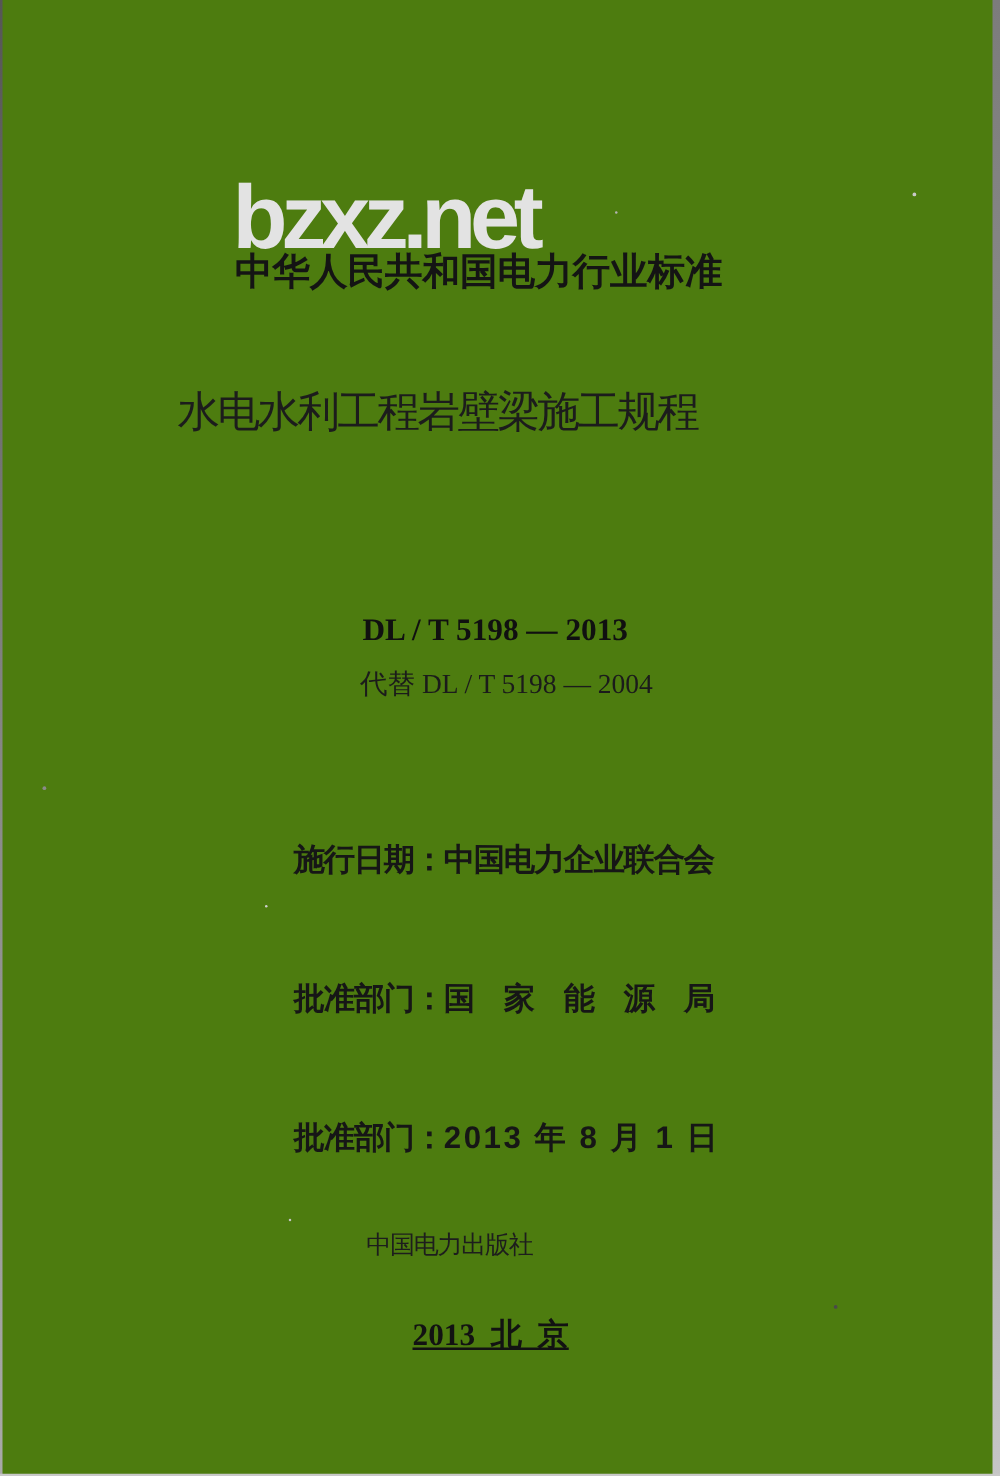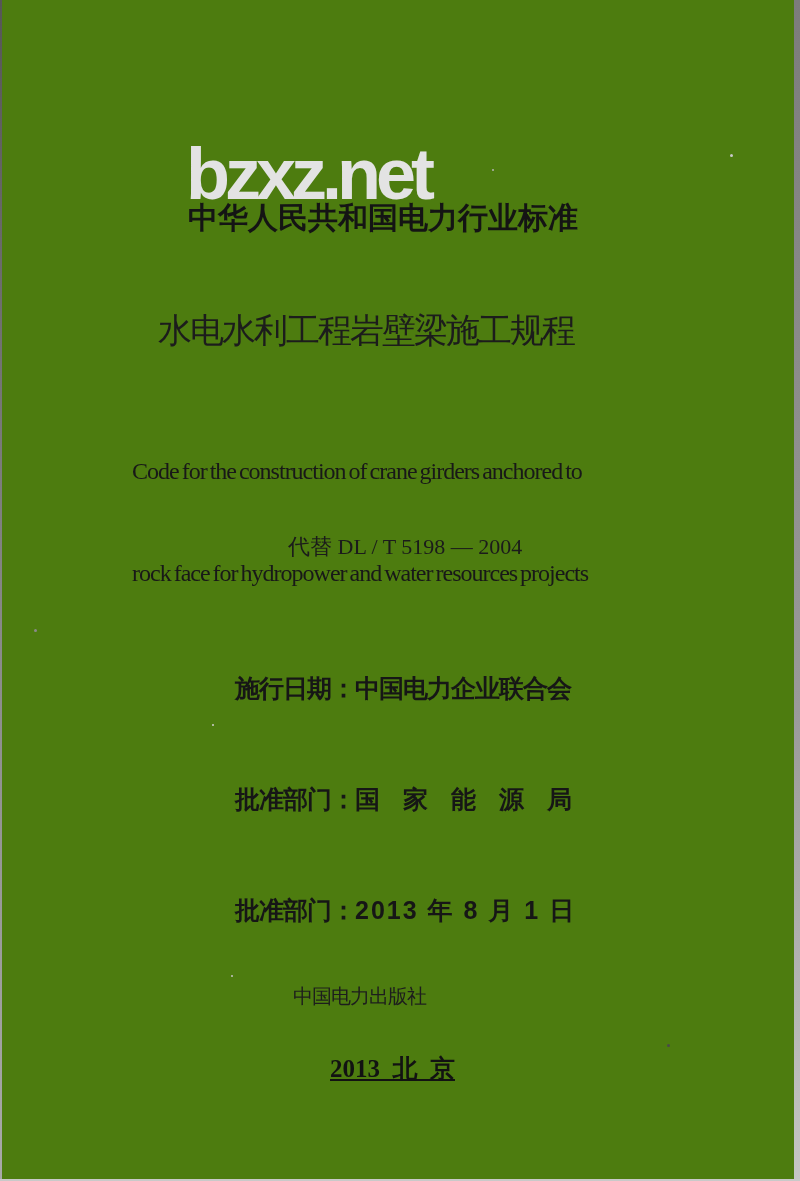--- a/index.html
+++ b/index.html
@@ -25,21 +25,21 @@
   .standard-class {
     left: 188px; top: 203px;
     font-family: "Liberation Sans", sans-serif;
     font-weight: bold;
     font-size: 30px;
     letter-spacing: 0px;
     color: #141414;
     line-height: 1;
   }
   .title-zh {
-    left: 158px; top: 314px;
+    left: 142px; top: 314px;
     font-family: "Liberation Serif", serif;
     font-size: 34px;
     letter-spacing: -2px;
     color: #1c1c1c;
     line-height: 1;
   }
   .title-en {
     left: 132px; top: 386px;
     font-family: "Liberation Serif", serif;
     font-size: 24px;
@@ -116,25 +116,22 @@
 <body>
 
 <div class="page">
 
   <div class="abs watermark">bzxz.net</div>
 
   <div class="abs standard-class">中华人民共和国电力行业标准</div>
 
   <div class="abs title-zh">水电水利工程岩壁梁施工规程</div>
 
-  <div class="abs title-en">
-    <div>Code for the construction of crane girders anchored to</div>
-    <div>rock face for hydropower and water resources projects</div>
-  </div>
 
+  <div class="abs std-number">DL / T 5198 — 2013</div>
 
   <div class="abs replaces">代替 DL / T 5198 — 2004</div>
 
   <div class="abs info-block">
     <div><span>施行日期：</span><span>中国电力企业联合会</span></div>
     <div><span>批准部门：</span><span>国　家　能　源　局</span></div>
     <div><span>批准部门：</span><span class="spread">2013 年 8 月 1 日</span></div>
   </div>
 
   <div class="abs publisher">中国电力出版社</div>

